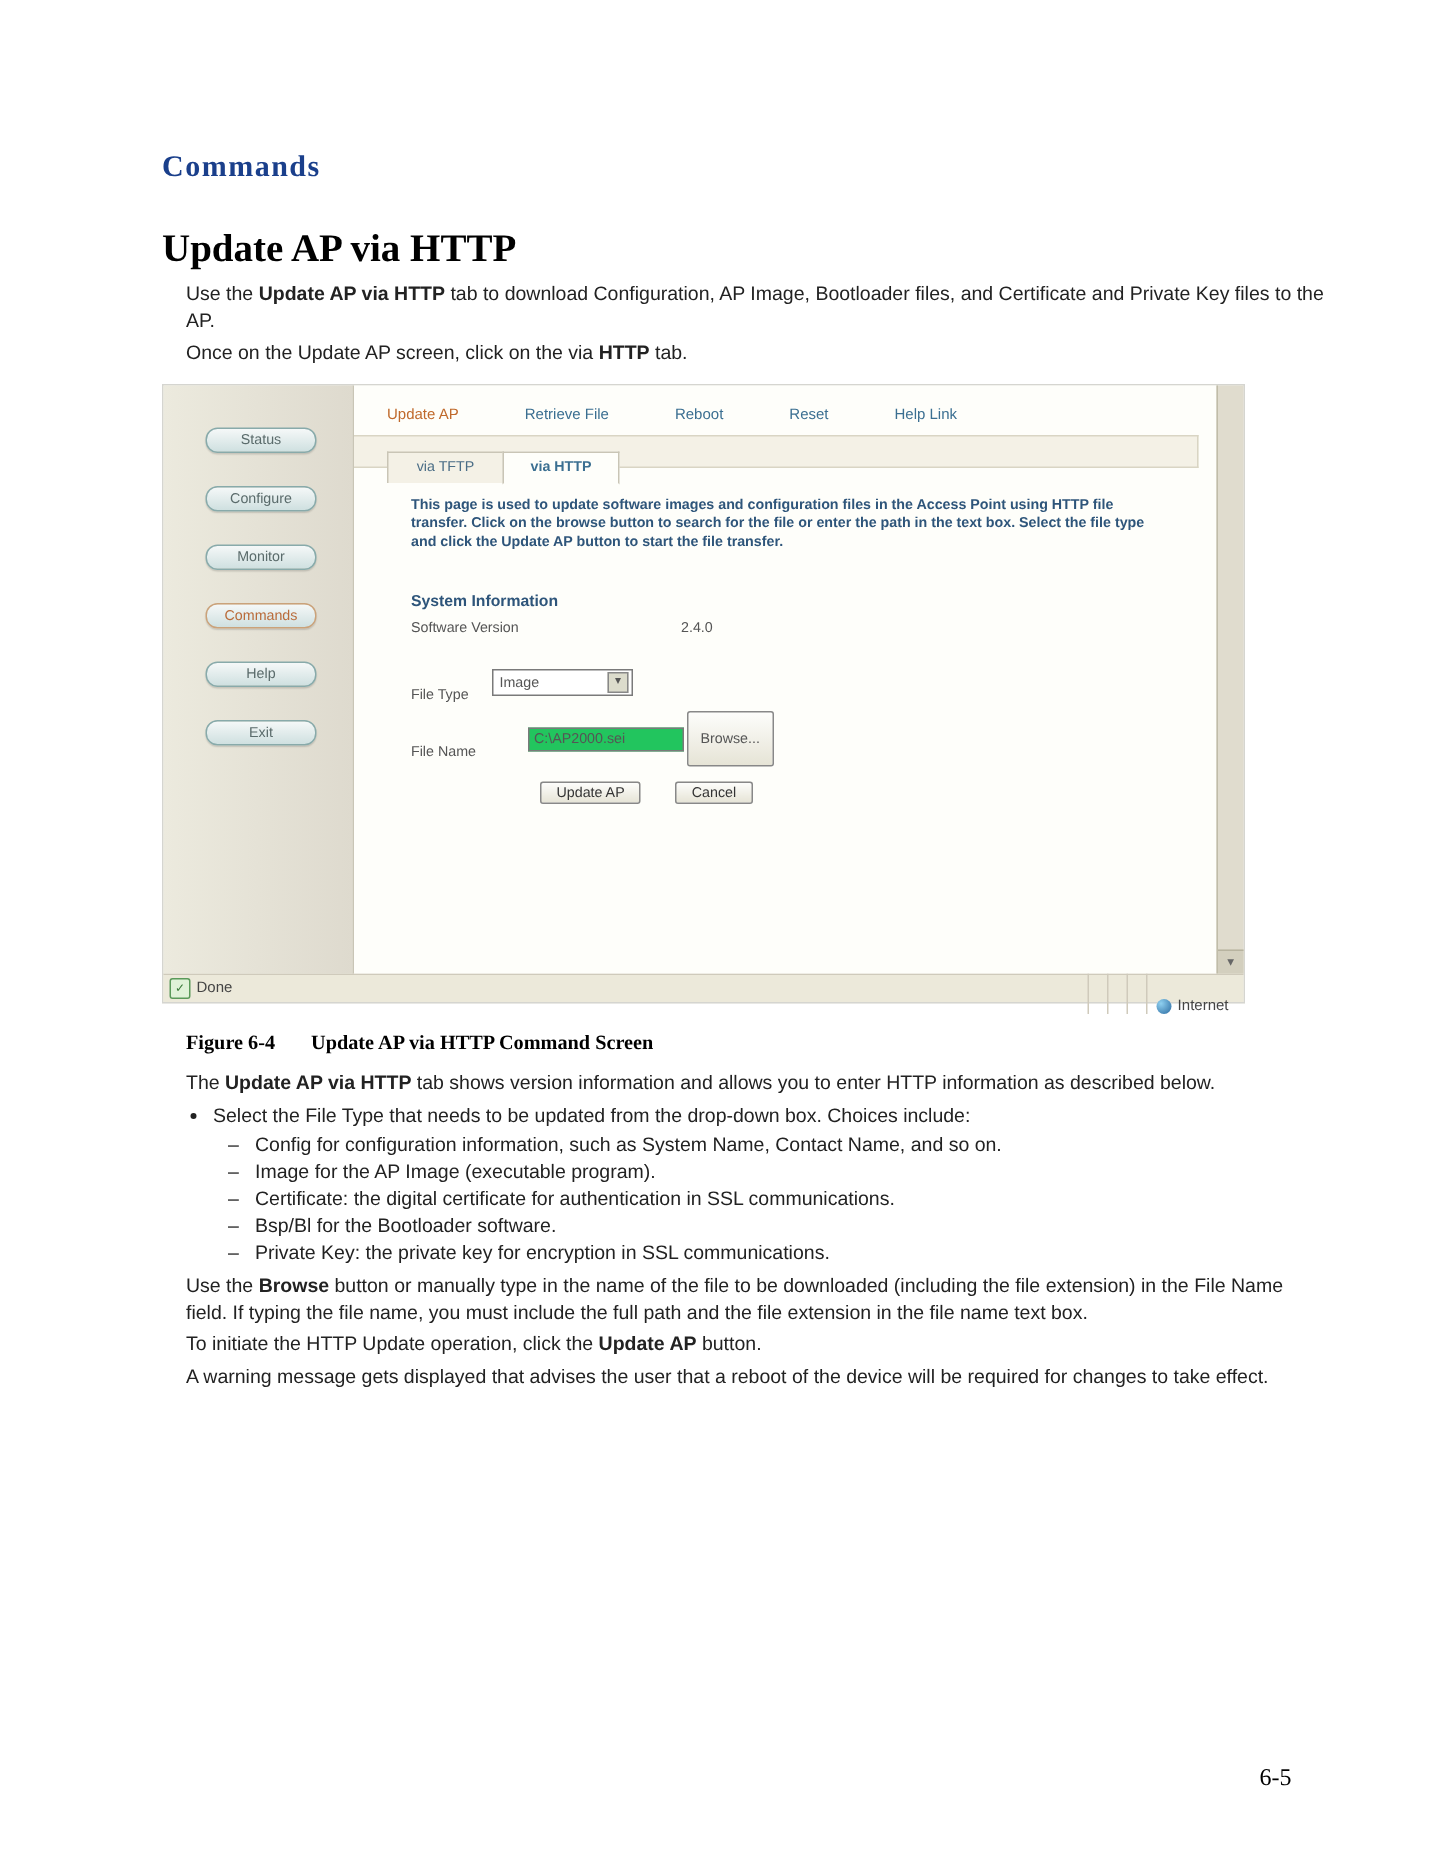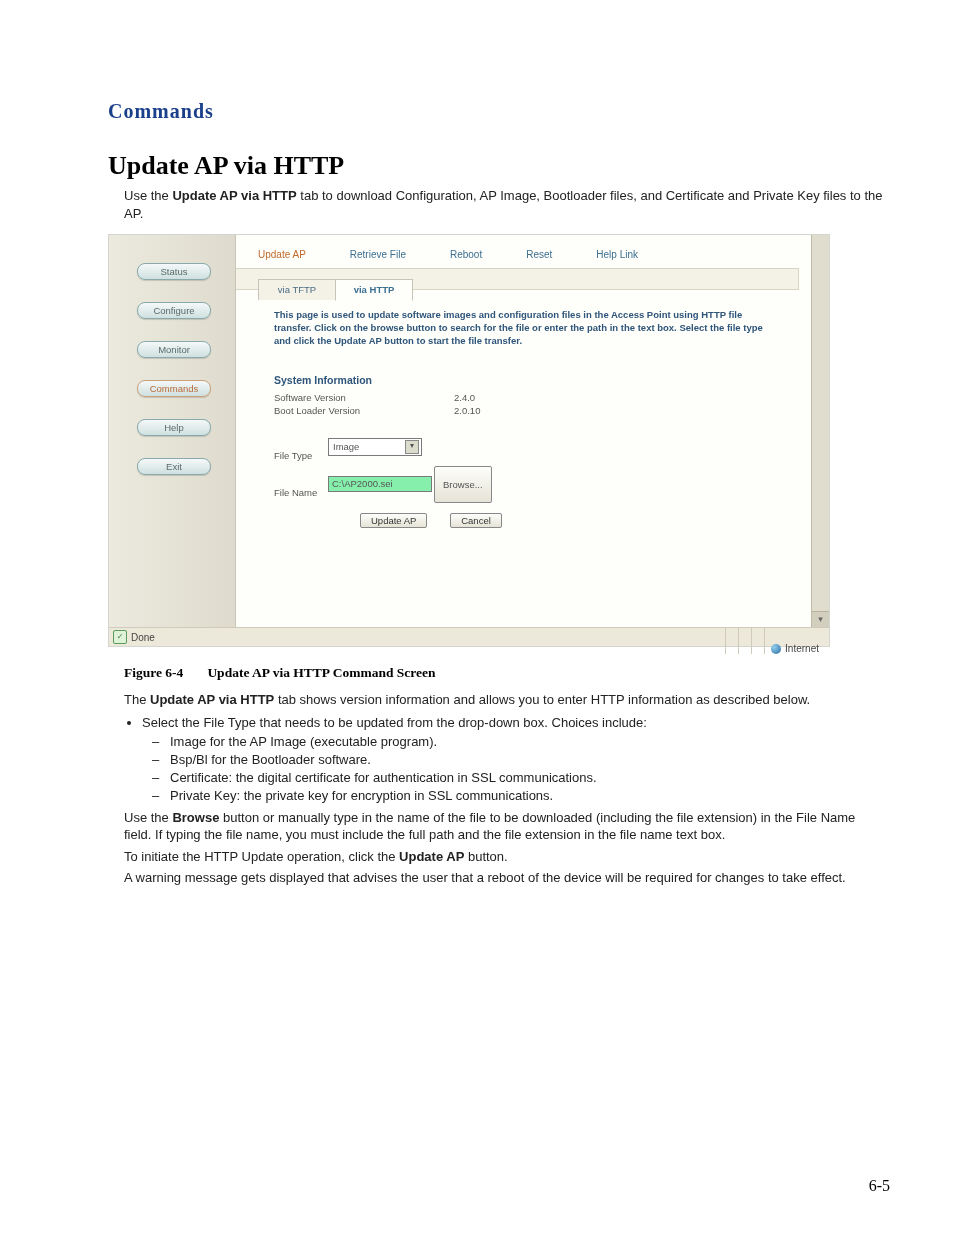--- a/index.html
+++ b/index.html
@@ -169,24 +169,25 @@
   }
   .sel .arrow {
     width:12px; height:12px;
     background:#dcdccc;
     border:1px solid #888;
     font-size:8px; line-height:10px; text-align:center;
   }
   .txt {
     width: 96px; height:14px;
     border:1px solid #7a7a7a;
-    background:#86efac;
+    background:#22c55e;
     padding:0 3px;
     font-size:9.5px;
     line-height:14px;
+    margin-left:24px;
   }
   .btn {
     font-size:9.5px;
     padding:12px 8px;
     border:1px solid #888;
     background:linear-gradient(#fdfdfb,#e6e4d6);
     border-radius:2px;
     margin-left:2px;
   }
   .btn-row { margin:12px 0 0 86px; }
@@ -225,35 +226,38 @@
     padding:0 6px;
   }
   .status-bar .globe {
     width:10px;height:10px;border-radius:50%;
     background:radial-gradient(circle at 30% 30%, #8fd0f0, #2a6aa0);
     display:inline-block;margin-right:4px;
   }
   .page-num {
     position:absolute;
     bottom:40px;
-    right:64px;
+    right:93px;
     font-family:"Times New Roman", Times, serif;
     font-size:16px;
     color:#000;
   }
 </style>
 </head>
 <body>
 
 <div class="page">
   <div class="section-title">Commands</div>
   <div class="h1">Update AP via HTTP</div>
 
   <p class="body-text">
     <span>Use the </span><span class="bold">Update AP via HTTP</span><span> tab to download Configuration, AP Image, Bootloader files, and Certificate and Private Key files to the AP.</span>
+  </p>
+  <p class="body-text">
+    <span>Once on the Update AP screen, click on the via </span><span class="bold">HTTP</span><span> tab.</span>
   </p>
 
   <div class="screenshot">
     <div class="ss-body">
       <div class="ss-side">
         <span class="side-btn">Status</span>
         <span class="side-btn">Configure</span>
         <span class="side-btn">Monitor</span>
         <span class="side-btn active">Commands</span>
         <span class="side-btn">Help</span>
@@ -271,24 +275,20 @@
         <div class="sub-tabs">
           <span class="sub-tab">via TFTP</span>
           <span class="sub-tab active">via HTTP</span>
         </div>
         <div class="content">
           <div class="desc">This page is used to update software images and configuration files in the Access Point using HTTP file transfer. Click on the browse button to search for the file or enter the path in the text box. Select the file type and click the Update AP button to start the file transfer.</div>
           <div class="sys-head">System Information</div>
           <div class="kv-row">
             <span class="k">Software Version</span>
             <span>2.4.0</span>
-          </div>
-          <div class="kv-row">
-            <span class="k">Boot Loader Version</span>
-            <span>2.0.10</span>
           </div>
           <div style="height:10px"></div>
           <div class="form-row">
             <span class="lbl">File Type</span>
             <span class="sel">
               <span>Image</span>
               <span class="arrow">▾</span>
             </span>
           </div>
           <div class="form-row">
@@ -325,23 +325,24 @@
   </div>
 
   <p class="body-text">
     <span>The </span><span class="bold">Update AP via HTTP</span><span> tab shows version information and allows you to enter HTTP information as described below.</span>
   </p>
 
   <ul class="outer">
     <li>
       <span>Select the File Type that needs to be updated from the drop-down box. Choices include:</span>
       <ul class="inner">
+        <li><span class="bold">Config</span><span> for configuration information, such as System Name, Contact Name, and so on.</span></li>
         <li><span class="bold">Image</span><span> for the AP Image (executable program).</span></li>
+        <li><span class="bold">Certificate</span><span>: the digital certificate for authentication in SSL communications.</span></li>
         <li><span class="bold">Bsp/Bl</span><span> for the Bootloader software.</span></li>
-        <li><span class="bold">Certificate</span><span>: the digital certificate for authentication in SSL communications.</span></li>
         <li><span class="bold">Private Key</span><span>: the private key for encryption in SSL communications.</span></li>
       </ul>
     </li>
   </ul>
 
   <p class="body-text">
     <span>Use the </span><span class="bold">Browse</span><span> button or manually type in the name of the file to be downloaded (including the file extension) in the File Name field. If typing the file name, you must include the full path and the file extension in the file name text box.</span>
   </p>
   <p class="body-text">
     <span>To initiate the HTTP Update operation, click the </span><span class="bold">Update AP</span><span> button.</span>

